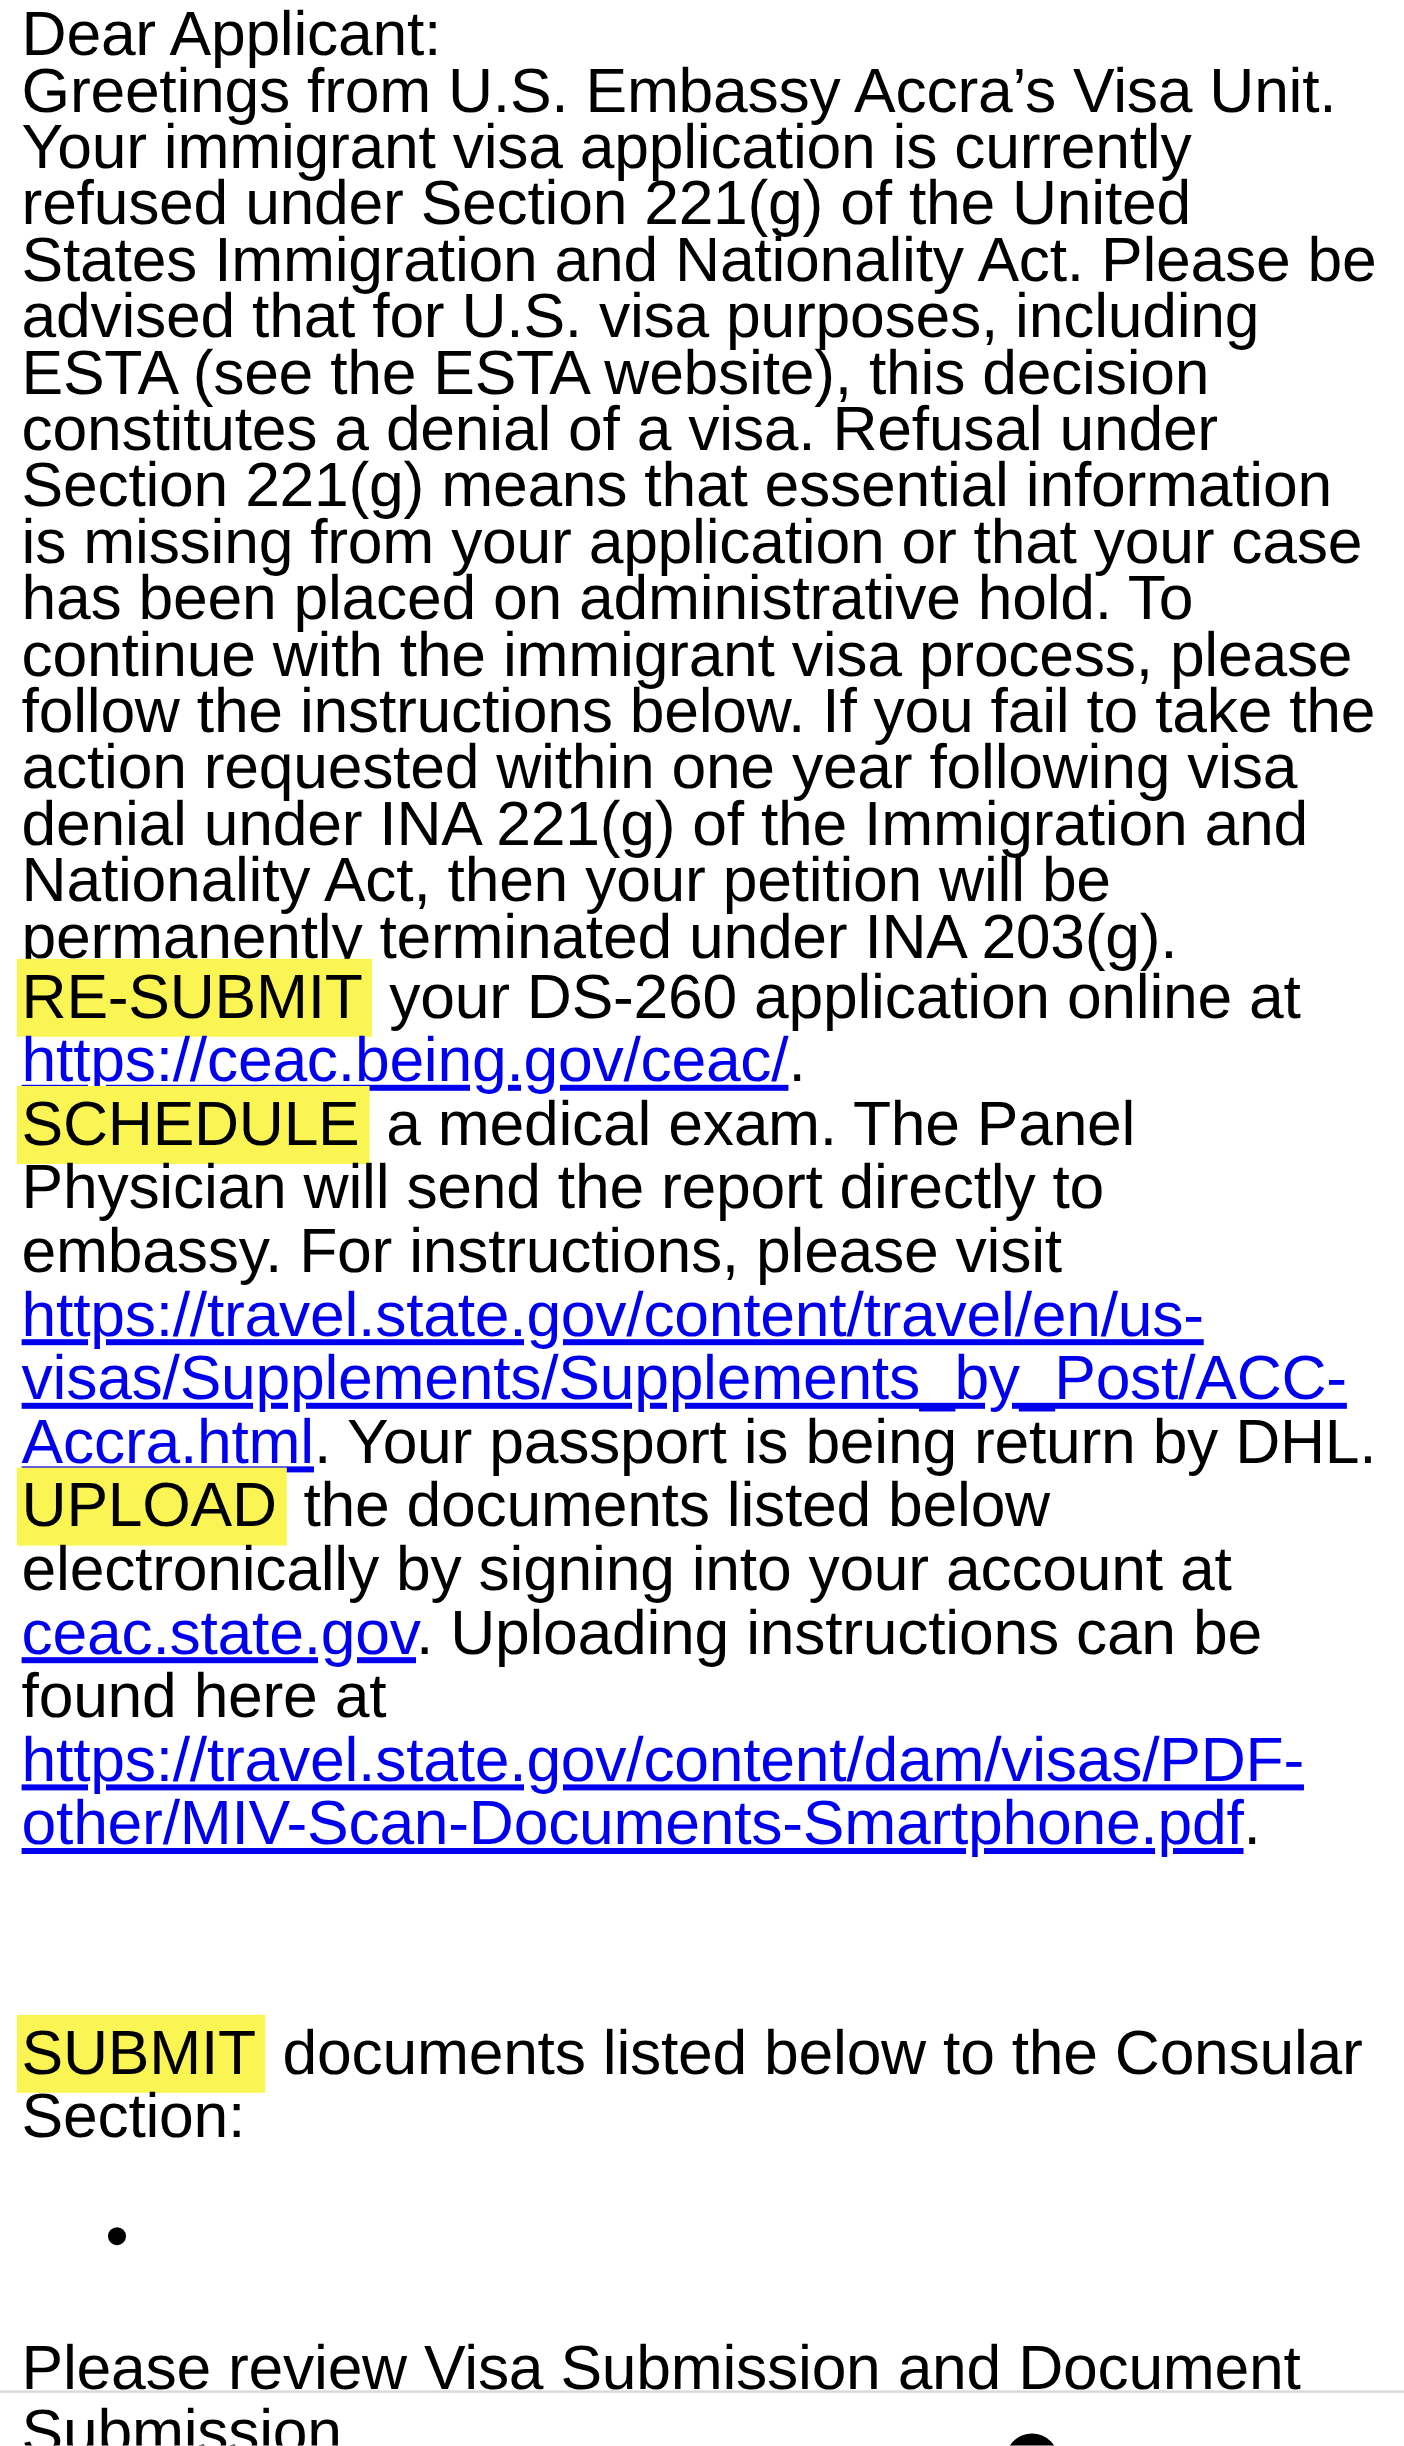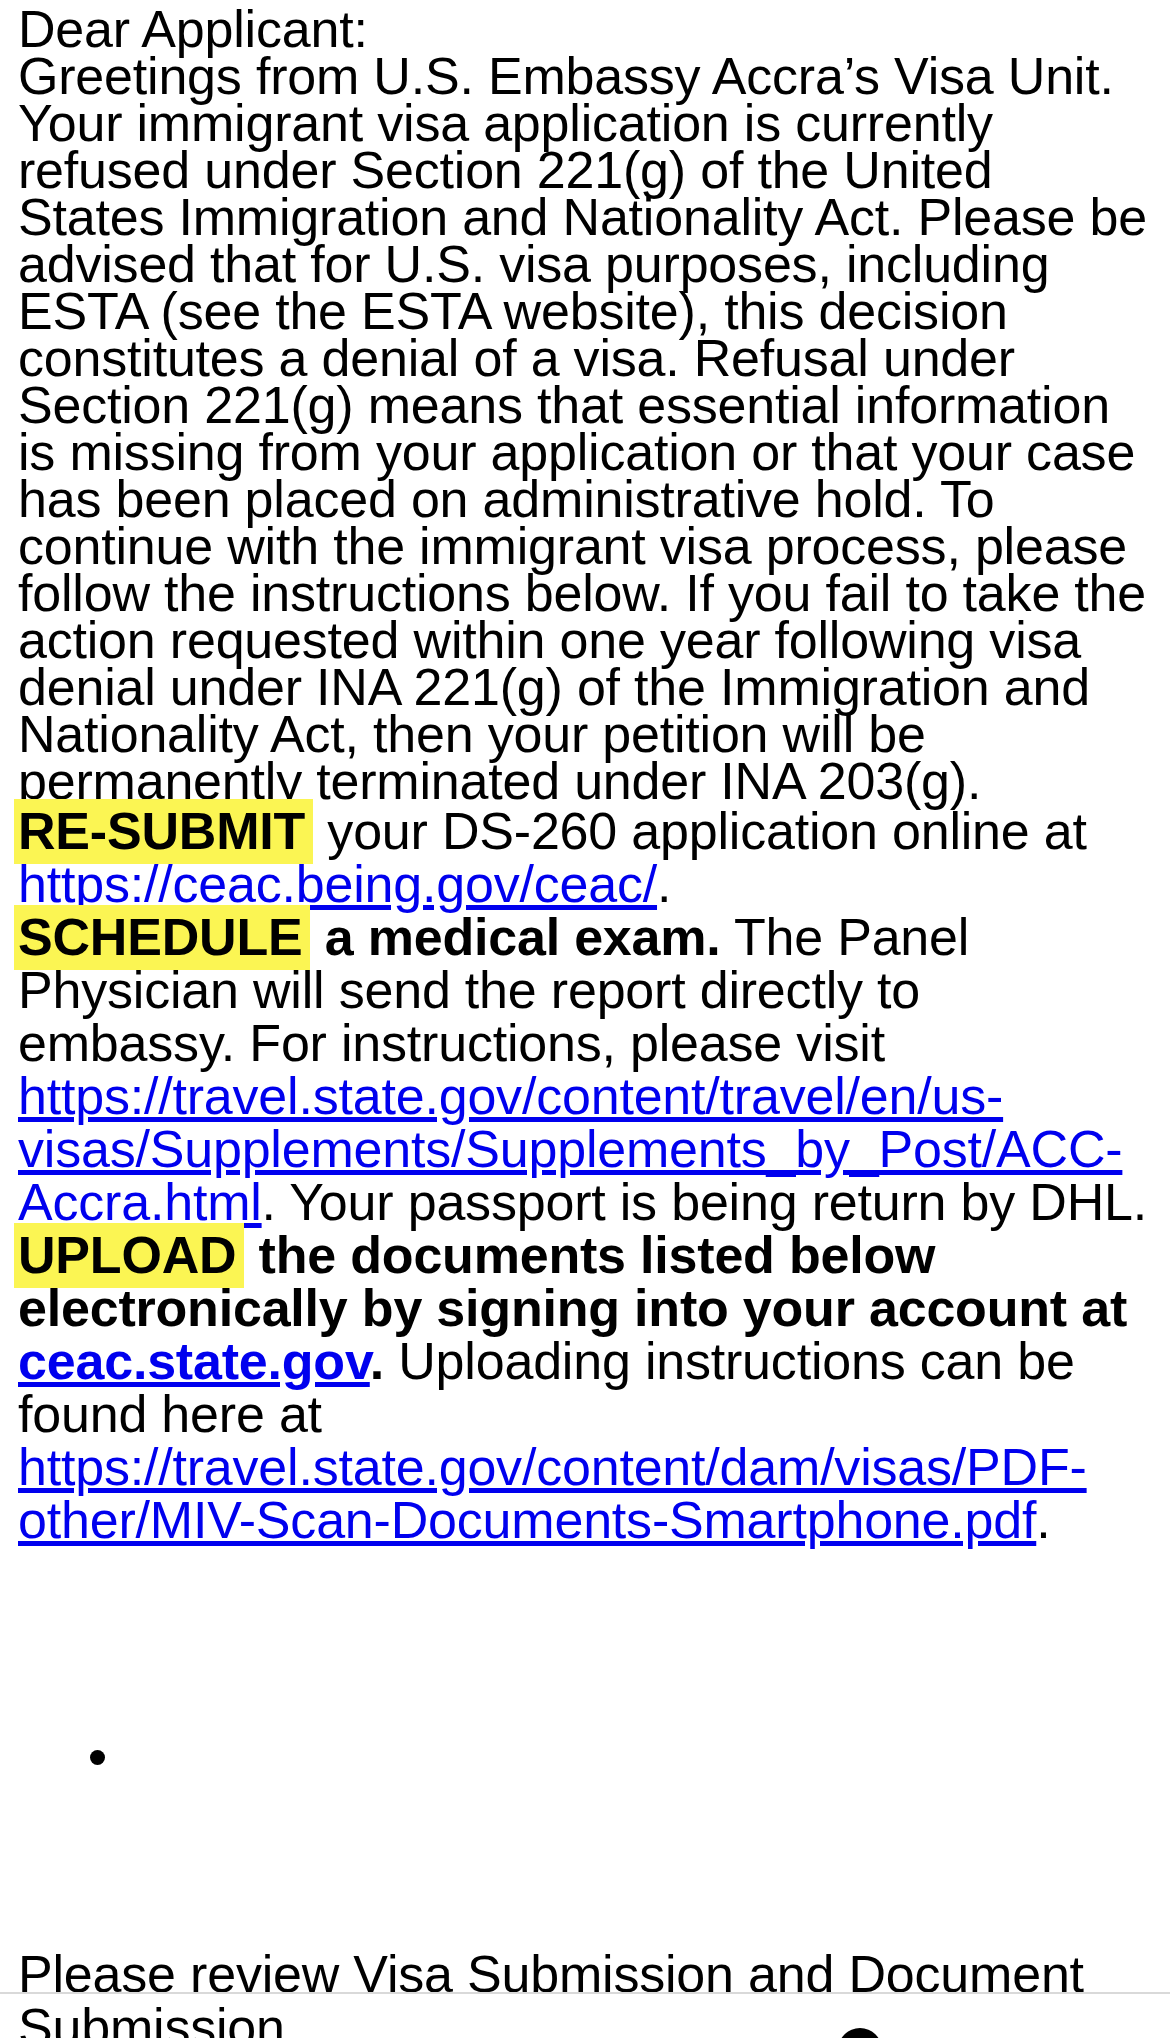--- a/index.html
+++ b/index.html
@@ -24,21 +24,21 @@
     padding:6px 20px 0 18px;
   }
   .block{
     margin:0;
     font-size:52px;
     line-height:53px;
     letter-spacing:-0.2px;
   }
   .block.tight{line-height:47px;}
   .spacer{height:46px;}
-  .b{font-weight:bold;}
+  .b{font-weight:normal;}
   .hl{
     background:var(--highlight);
     padding:3px 8px 4px 4px;
     margin-left:-4px;
     box-decoration-break:clone;
     -webkit-box-decoration-break:clone;
   }
   a.lnk{
     color:var(--link);
     text-decoration:underline;
@@ -86,20 +86,21 @@
 <div class="page">
   <div id="blocks">
       <p class="block tight"><span>Dear Applicant:</span></p>
       <p class="block tight"><span>Greetings from U.S. Embassy Accra’s Visa Unit. Your immigrant visa application is currently refused under Section 221(g) of the United States Immigration and Nationality Act. Please be advised that for U.S. visa purposes, including ESTA (see the ESTA website), this decision constitutes a denial of a visa. Refusal under Section 221(g) means that essential information is missing from your application or that your case has been placed on administrative hold. To continue with the immigrant visa process, please follow the instructions below. If you fail to take the action requested within one year following visa denial under INA 221(g) of the Immigration and Nationality Act, then your petition will be permanently terminated under INA 203(g).</span></p>
       <p class="block"><span class="b hl">RE-SUBMIT</span><span> your DS-260 application online at </span><a class="lnk">https://ceac.being.gov/ceac/</a><span>.</span></p>
       <p class="block"><span class="b hl">SCHEDULE</span><span class="b"> a medical exam.</span><span> The Panel Physician will send the report directly to embassy. For instructions, please visit </span><a class="lnk">https://travel.state.gov/content/travel/en/us-visas/Supplements/Supplements_by_Post/ACC-Accra.html</a><span>. Your passport is being return by DHL.</span></p>
       <p class="block"><span class="b hl">UPLOAD</span><span class="b"> the documents listed below electronically by signing into your account at </span><a class="lnk b">ceac.state.gov</a><span class="b">.</span><span> Uploading instructions can be found here at </span><a class="lnk">https://travel.state.gov/content/dam/visas/PDF-other/MIV-Scan-Documents-Smartphone.pdf</a><span>.</span></p>
       <div class="spacer"></div>
       <div class="spacer"></div>
       <div class="spacer"></div>
+      <p class="block"><span class="b hl">SUBMIT</span><span> documents listed below to the Consular Section:</span></p>
       <div class="spacer"></div>
       <div class="block bullet">
         <span class="dot"></span>
       </div>
     </div>
 </div>
 
 <p class="block footer-line">Please review Visa Submission and Document Submission</p>
 
 <div class="divider"></div>

